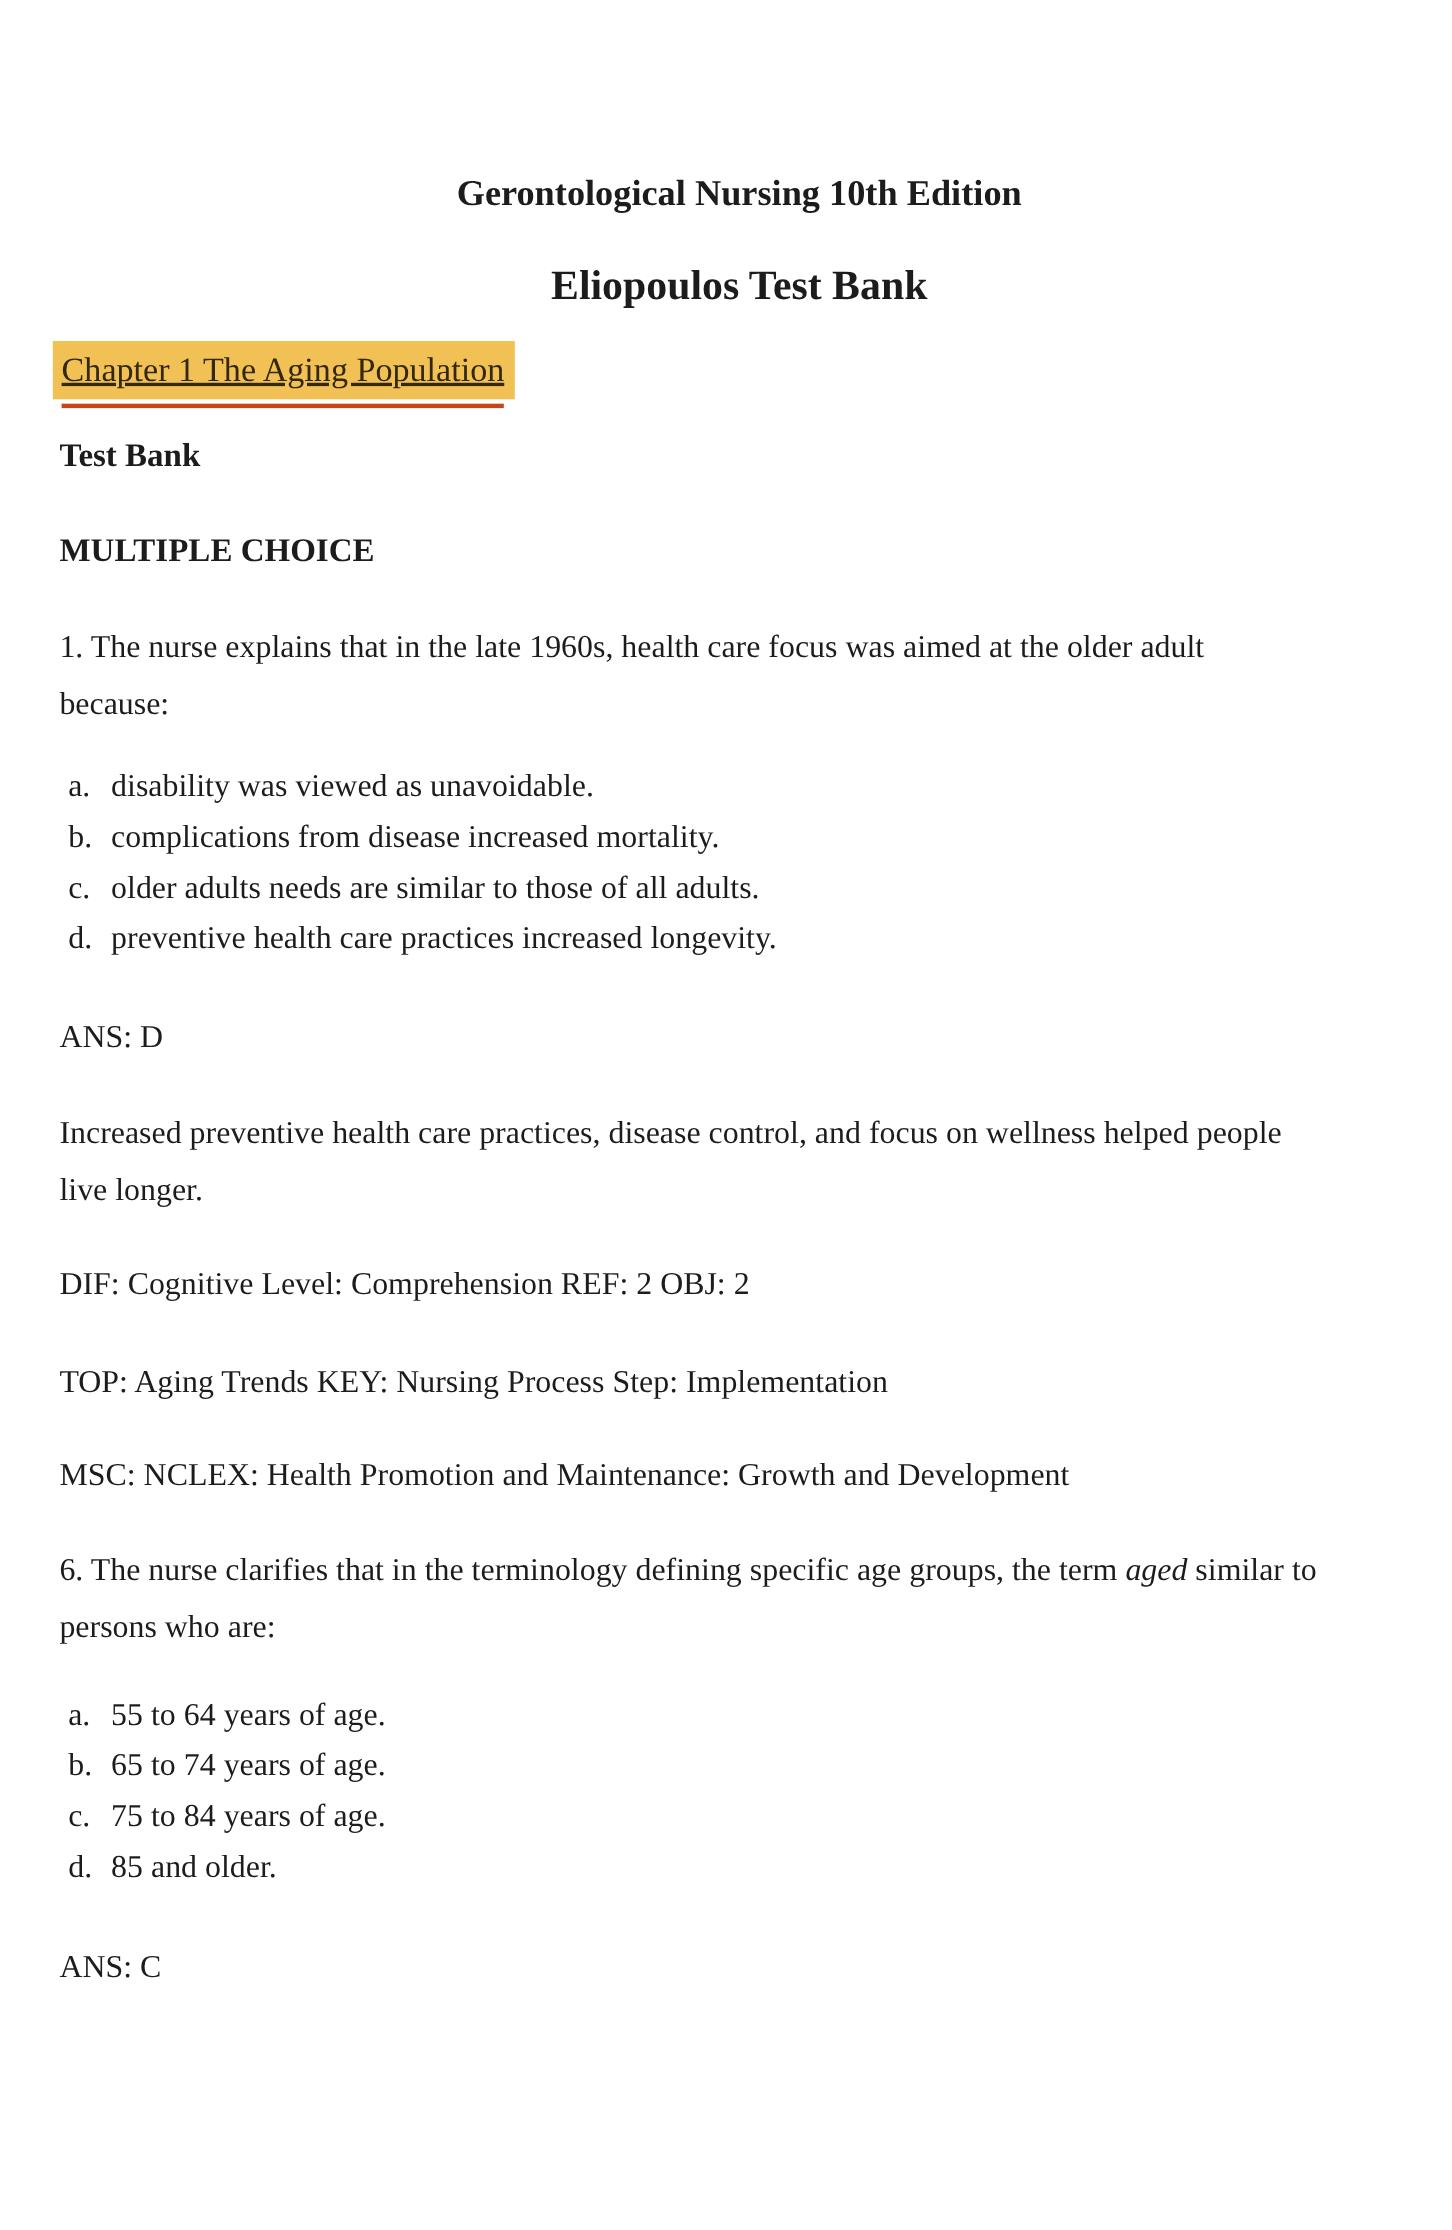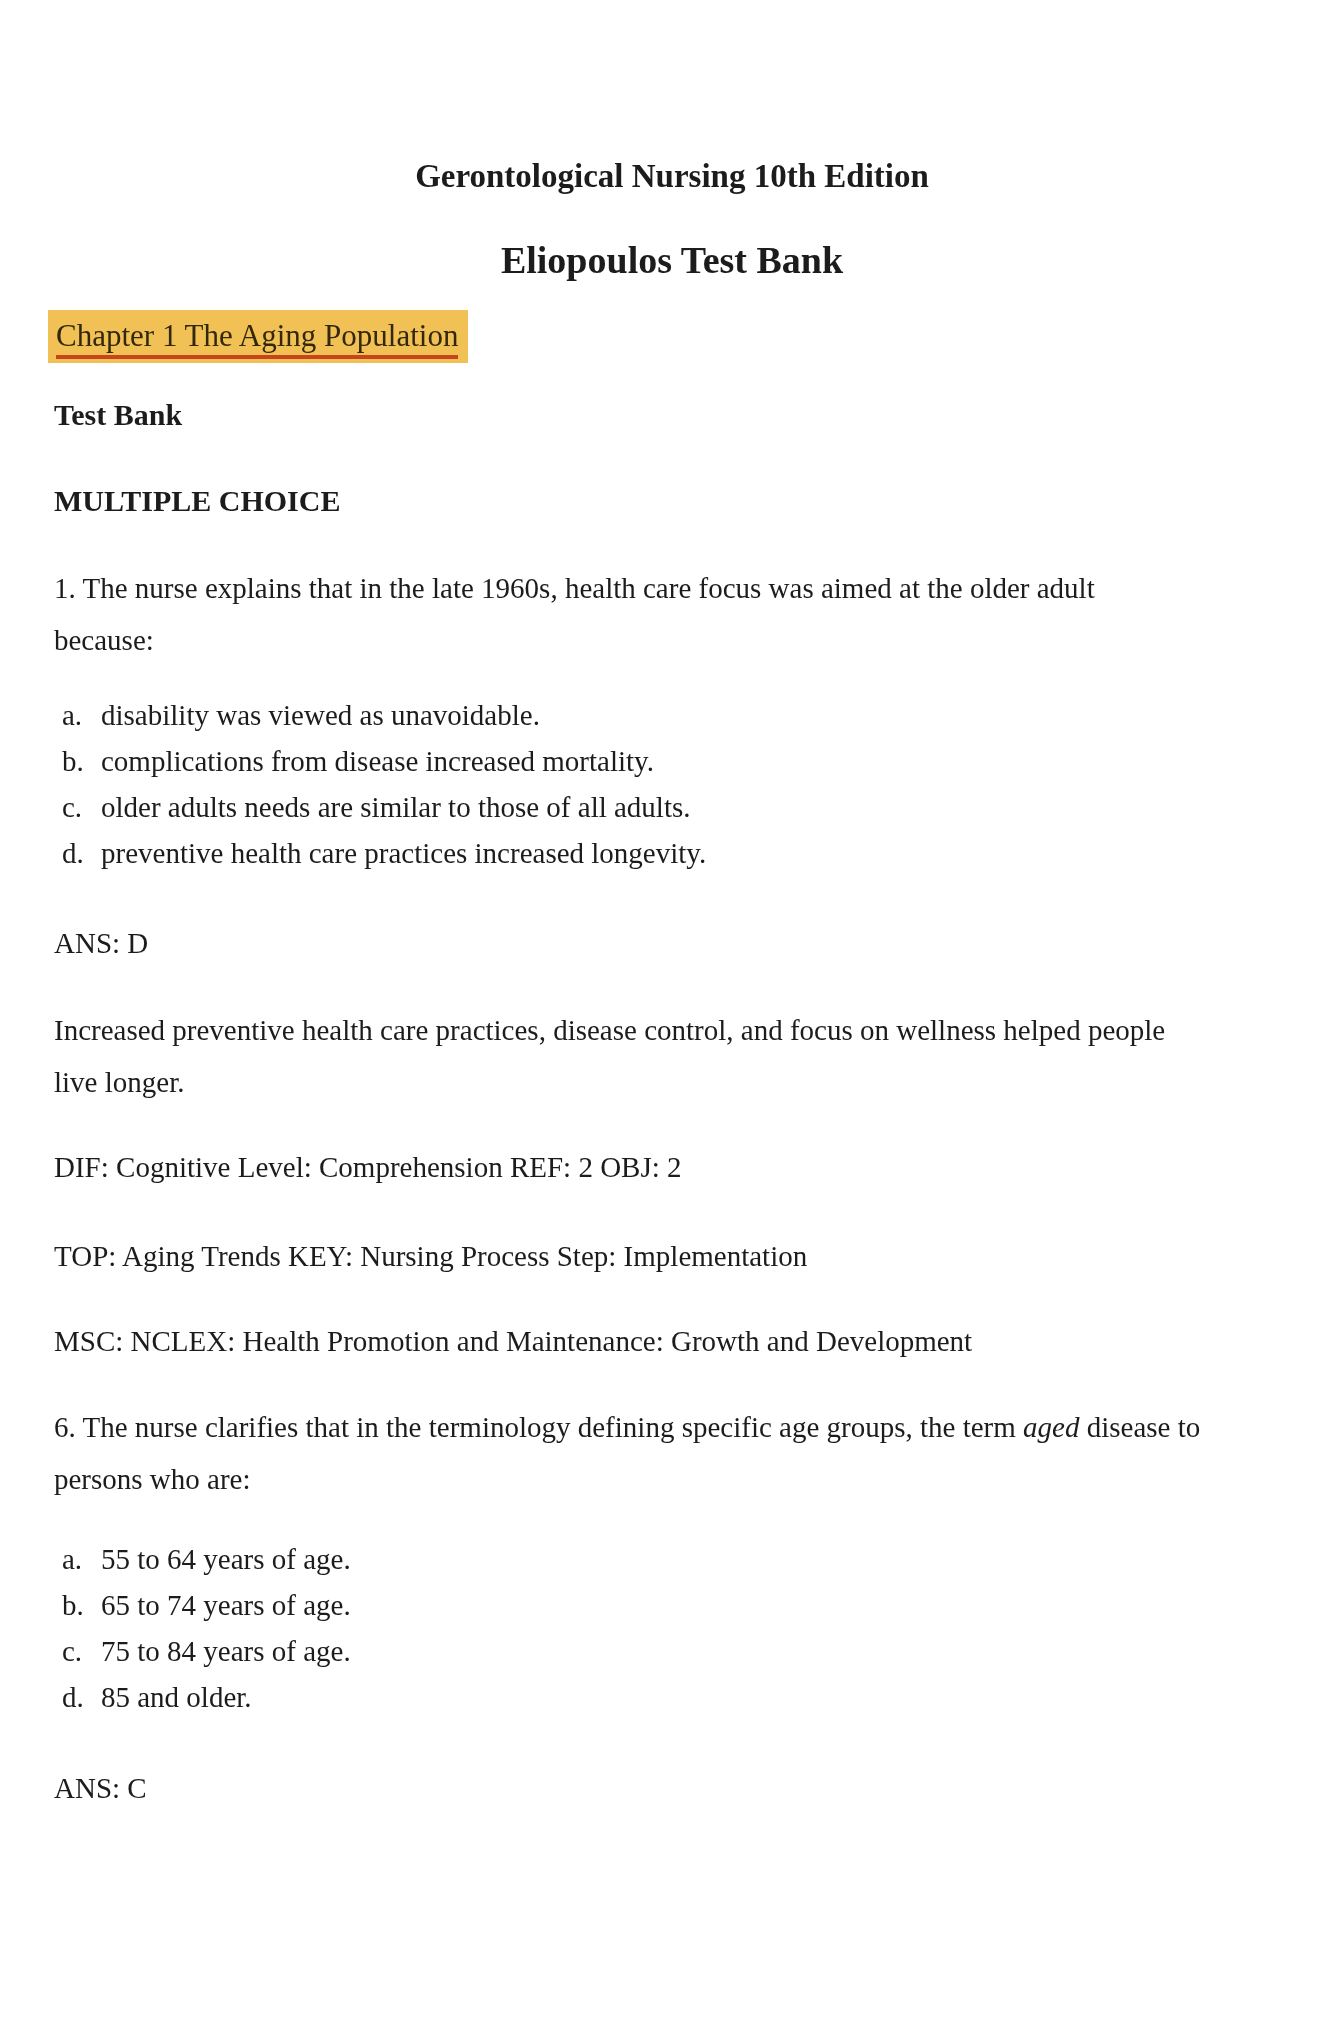--- a/index.html
+++ b/index.html
@@ -42,21 +42,22 @@
     display: inline-block;
     background: #F1C156;
     padding: 6px 10px 7px 8px;
     line-height: 40px;
     font-size: 31px;
     color: #33280B;
     cursor: pointer;
   }
   .chapter-hl .chapter-underline {
     border-bottom: 4px solid #C8441A;
-    padding-bottom: 2px;
+    padding-bottom: 14px;
+    text-decoration: underline;
   }
   .h-bold {
     font-weight: bold;
     font-size: 30px;
     line-height: 52px;
   }
   .mt-testbank { margin-top: 26px; }
   .mt-mc { margin-top: 34px; }
   .para {
     font-size: 29px;
@@ -147,21 +148,21 @@
 
   <div class="para mt-top">
     <span class="line">TOP: Aging Trends KEY: Nursing Process Step: Implementation</span>
   </div>
 
   <div class="para mt-msc">
     <span class="line">MSC: NCLEX: Health Promotion and Maintenance: Growth and Development</span>
   </div>
 
   <div class="para mt-q2">
-    <span class="line"><span>6. The nurse clarifies that in the terminology defining specific age groups, the term </span><span class="ital">aged</span><span> disease to</span></span>
+    <span class="line"><span>6. The nurse clarifies that in the terminology defining specific age groups, the term </span><span class="ital">aged</span><span> similar to</span></span>
     <span class="line">persons who are:</span>
   </div>
 
   <div class="options options2">
     <div class="opt">
       <span class="opt-letter">a.</span>
       <span class="opt-text">55 to 64 years of age.</span>
     </div>
     <div class="opt">
       <span class="opt-letter">b.</span>

